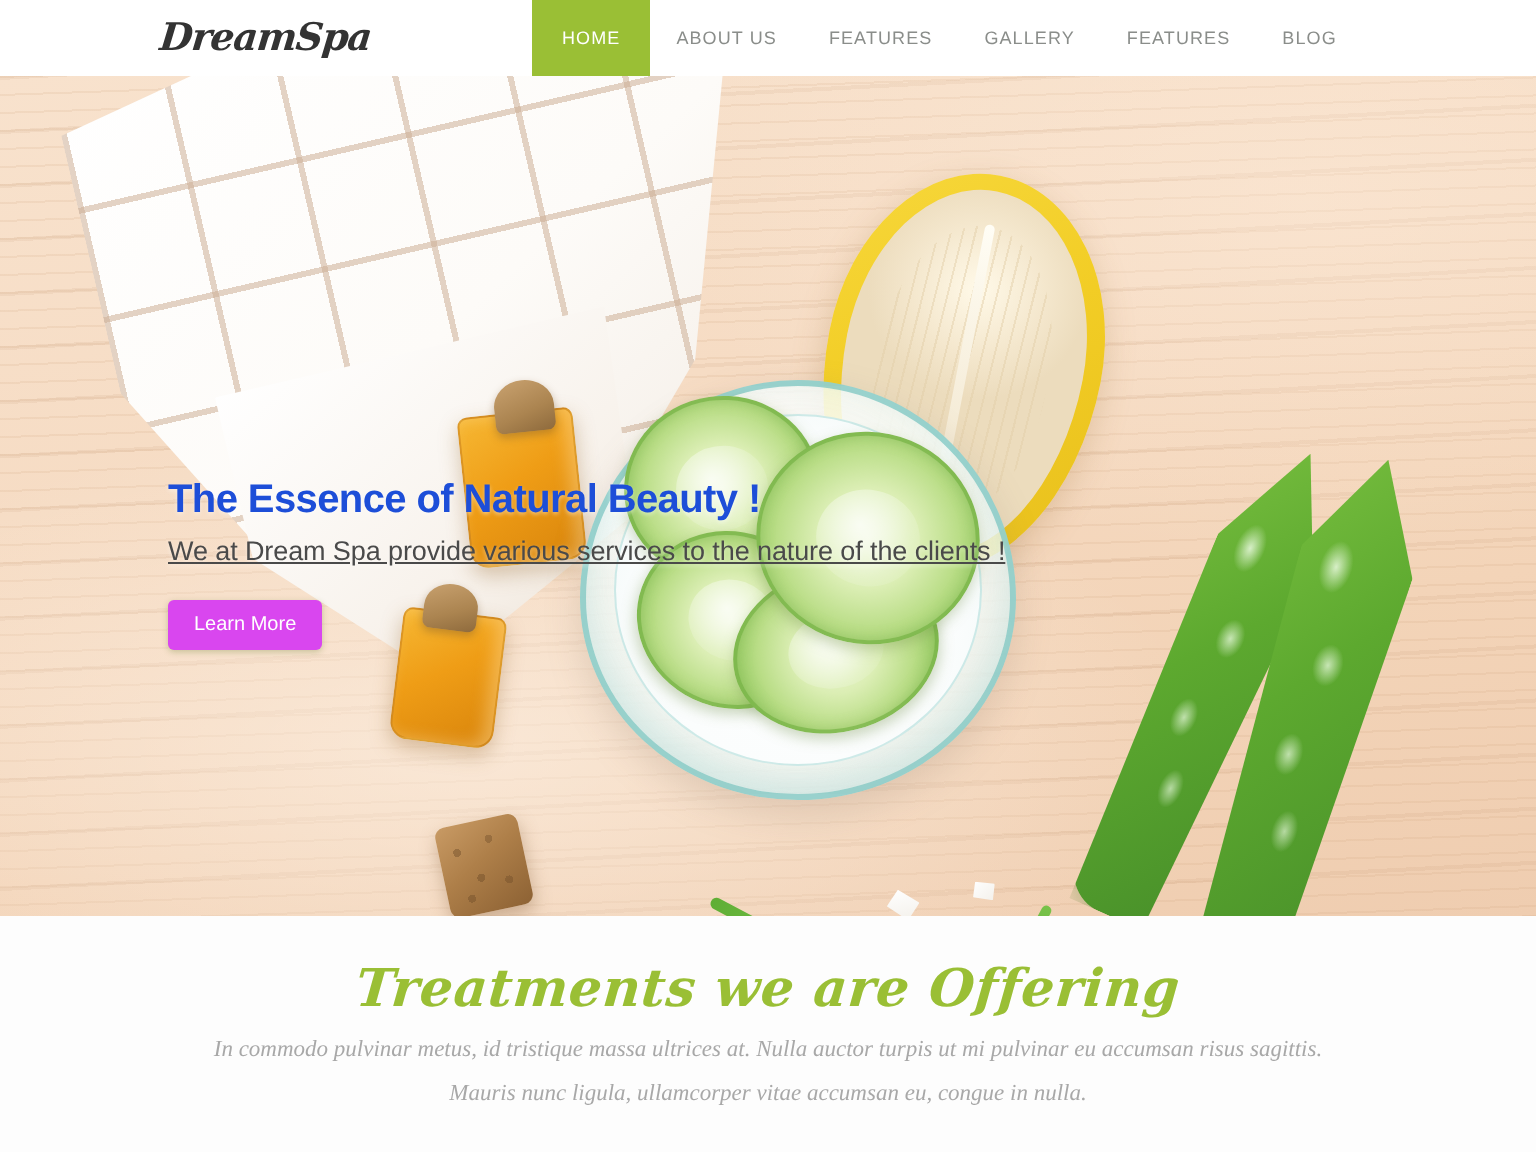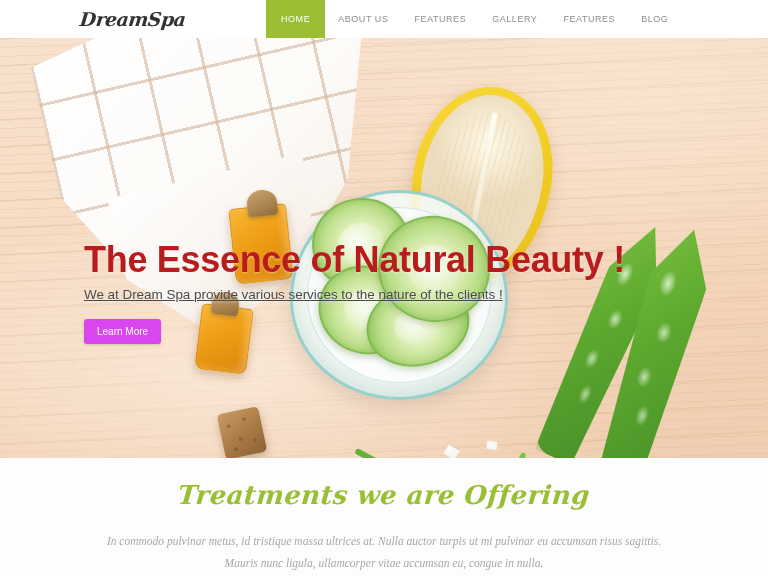--- a/index.html
+++ b/index.html
@@ -260,22 +260,22 @@
   .s1{ left:444px; top:408px; width:15px; height:13px; transform:rotate(18deg); clip-path:polygon(18% 0%,100% 22%,82% 100%,0% 74%); }
   .s4{ left:486px; top:402px; width:12px; height:11px; transform:rotate(-12deg); clip-path:polygon(22% 0%,100% 28%,78% 100%,0% 68%); }
 
   
   .hero-text{
     position:absolute;
     left:84px; top:200px;
     z-index:5;
   }
   .hero-title{
-    font-size:36px; font-weight:bold;
-    color:#b91c1c;
+    font-size:20px; font-weight:bold;
+    color:#1d4ed8;
     letter-spacing:-0.3px;
     line-height:1.2;
     text-shadow:0 1px 2px rgba(255,255,255,.45);
     white-space:nowrap;
   }
   .hero-sub{
     margin-top:6px;
     font-size:13.5px;
     color:#4a4a4a;
     letter-spacing:-0.05px;
@@ -307,21 +307,21 @@
   .treat-title{
     font-family:"DejaVu Serif", serif;
     font-style:italic; font-weight:bold;
     font-size:26px;
     color:#9ABF35;
     letter-spacing:0.4px;
     transform:skewX(-5deg);
     display:inline-block;
   }
   .treat-desc{
-    margin:20px auto 0;
+    margin:4px auto 0;
     width:578px;
     font-family:"Liberation Serif", serif;
     font-style:italic;
     font-size:11.5px;
     line-height:1.95;
     color:#a8a8a8;
   }
 </style>
 </head>
 <body>

